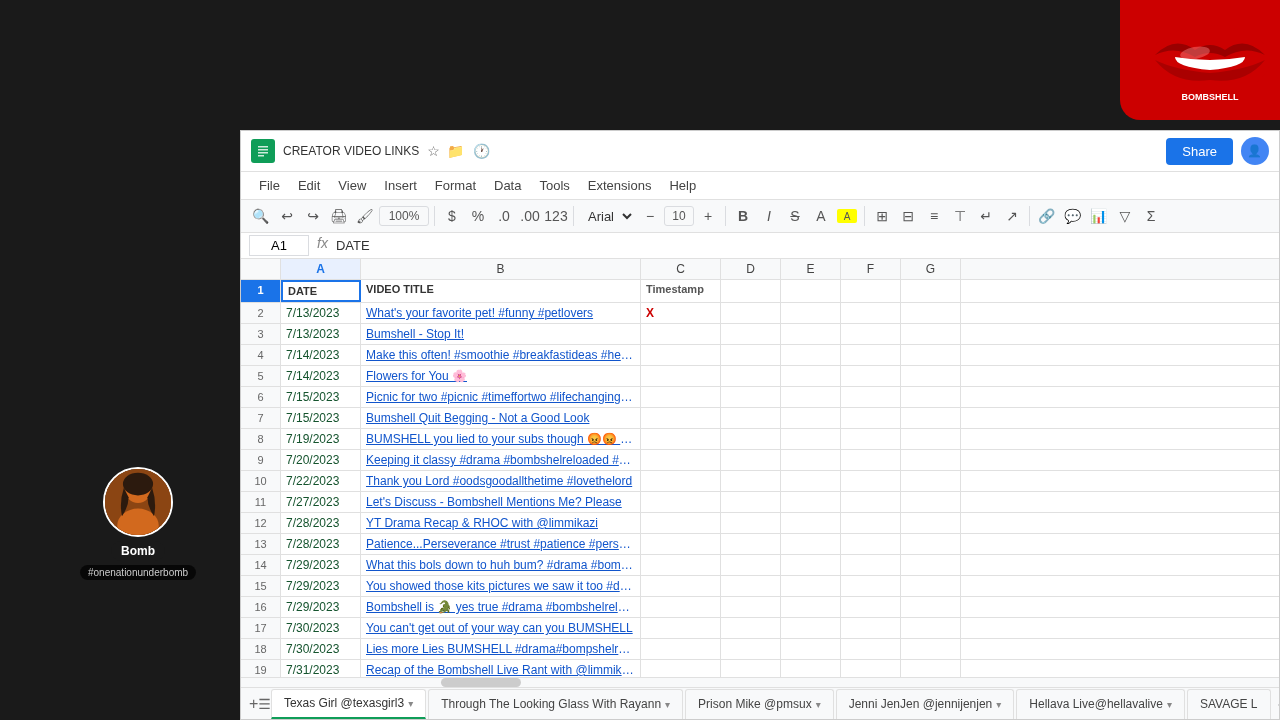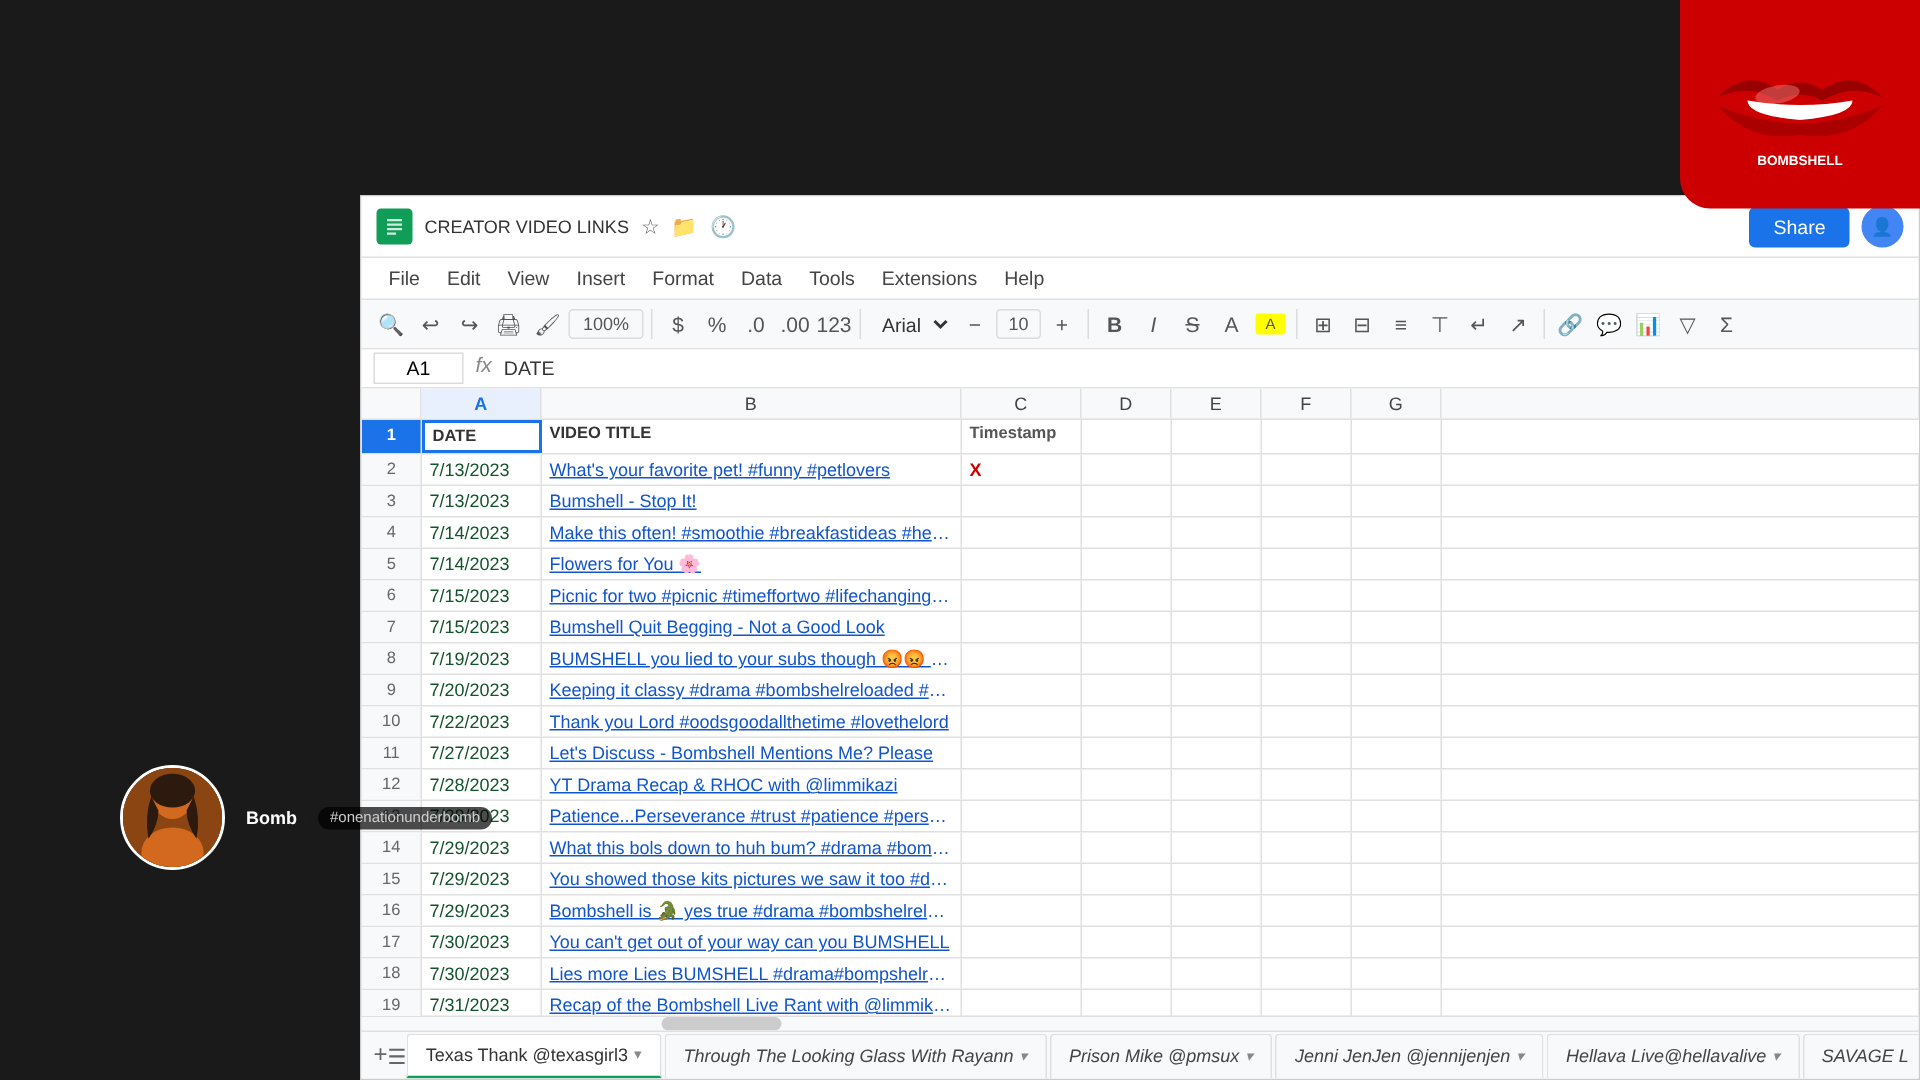--- a/index.html
+++ b/index.html
@@ -11,26 +11,26 @@
       overflow: hidden;
       position: relative;
     }
 
     
     .bombshell-logo {
       position: absolute;
       top: 0;
       right: 0;
       width: 160px;
-      height: 139px;
+      height: 120px;
       background: #cc0000;
       border-radius: 0 0 0 20px;
       display: flex;
       align-items: center;
-      justify-content: center;
+      justify-content: flex-end;
       overflow: hidden;
       z-index: 100;
     }
 
     
     .sheets-window {
       position: absolute;
       top: 130px;
       left: 240px;
       right: 0;
@@ -345,21 +345,20 @@
       white-space: nowrap;
     }
     .sheet-tab.active {
       background: #fff;
       border-bottom: 2px solid #0f9d58;
       color: #333;
       font-weight: 500;
     }
     .sheet-tab.inactive {
       background: #f8f9fa;
-      font-style: italic;
     }
     .tab-arrow {
       color: #888;
       font-size: 10px;
     }
     .tabs-nav {
       display: flex;
       align-items: center;
       margin-left: auto;
       gap: 2px;
@@ -374,21 +373,21 @@
       color: #666;
       font-size: 12px;
     }
 
     
     .profile-overlay {
       position: absolute;
       bottom: 140px;
       left: 80px;
       display: flex;
-      flex-direction: row;
+      flex-direction: column;
       align-items: center;
       gap: 4px;
       z-index: 200;
     }
     .profile-avatar {
       width: 70px;
       height: 70px;
       border-radius: 50%;
       overflow: hidden;
       border: 2px solid #fff;
@@ -756,21 +755,21 @@
   </div>
 
   <div class="h-scrollbar">
     <div style="height:100%;width:80px;margin-left:200px;background:#ccc;border-radius:5px;"></div>
   </div>
 
   <div class="sheet-tabs">
     <div class="tab-add-btn">+</div>
     <div class="tab-menu-btn">☰</div>
     <div class="sheet-tab active">
-      <span>Texas Thank @texasgirl3</span>
+      <span>Texas Girl @texasgirl3</span>
       <span class="tab-arrow">▾</span>
     </div>
     <div class="sheet-tab inactive">
       <span>Through The Looking Glass With Rayann</span>
       <span class="tab-arrow">▾</span>
     </div>
     <div class="sheet-tab inactive">
       <span>Prison Mike @pmsux</span>
       <span class="tab-arrow">▾</span>
     </div>

